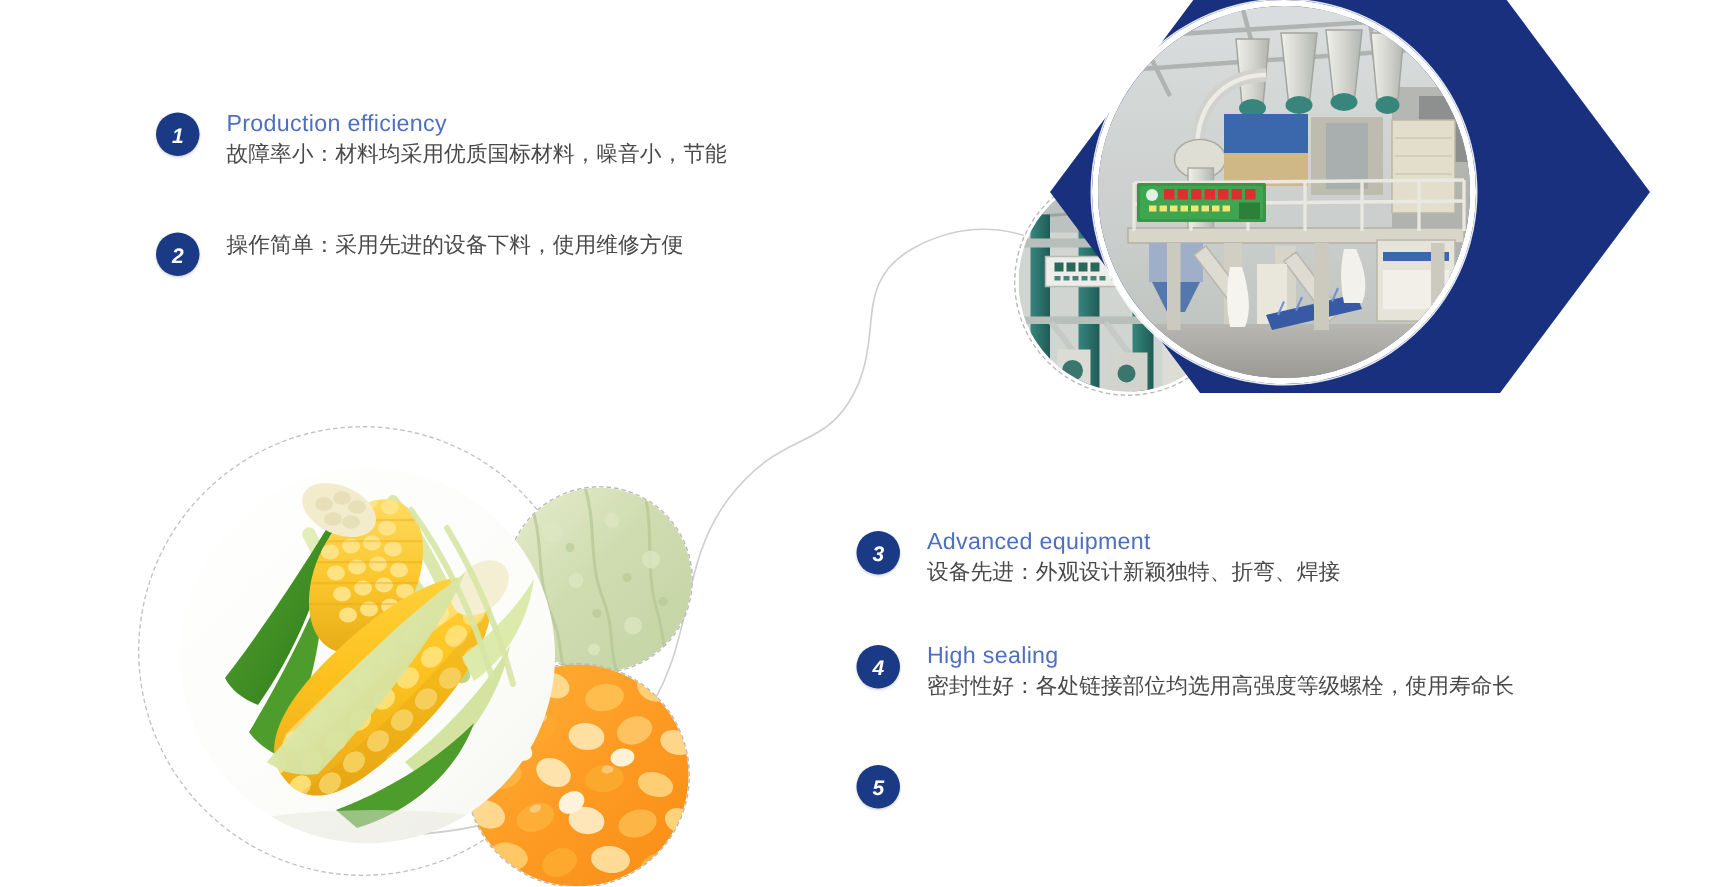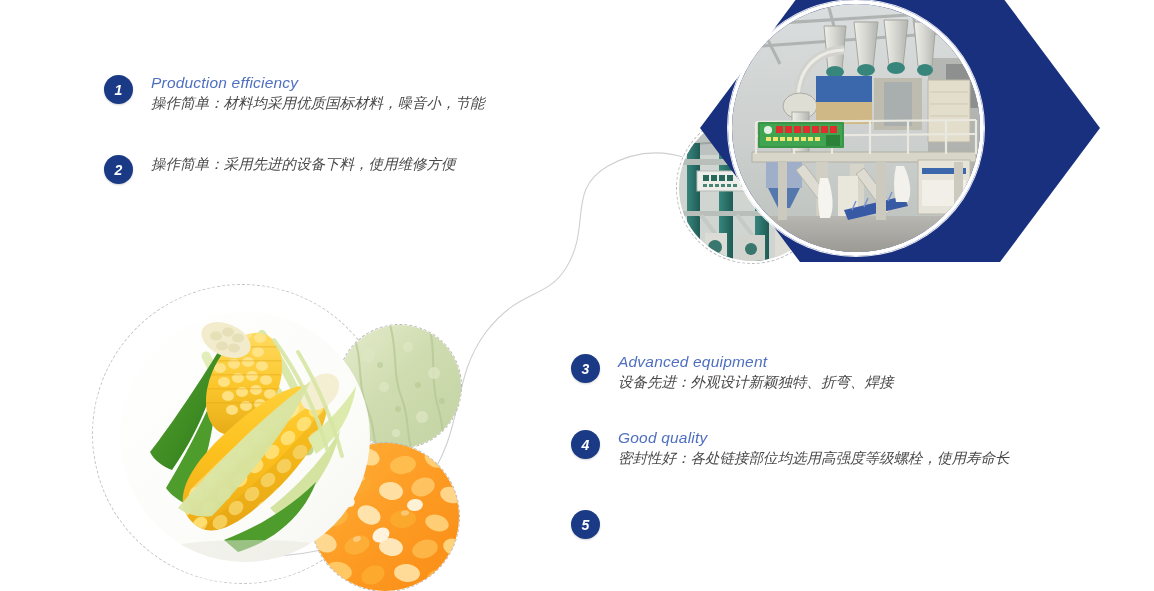--- a/index.html
+++ b/index.html
@@ -21,21 +21,21 @@
   .num-badge{
     width:29px;height:29px;border-radius:50%;
     background:#1a3a86;
     flex:0 0 29px;
     display:flex;align-items:center;justify-content:center;
     color:#ffffff;font-style:italic;font-weight:bold;font-size:14px;
     line-height:1;
     box-shadow:0 1px 2px rgba(0,0,0,.18);
     margin-top:2px;
   }
-  .feature-text{margin-left:18px;font-style:italic;}
+  .feature-text{margin-left:18px;}
   .feature-title{
     color:#4e6fc0;font-size:15.5px;letter-spacing:.2px;
     line-height:19px;white-space:nowrap;
   }
   .feature-desc{
     color:#494949;font-size:14.5px;
     line-height:21px;white-space:nowrap;margin-top:1px;
   }
 
   
@@ -549,21 +549,21 @@
 
         <ellipse cx="130" cy="242" rx="96" ry="14" fill="#e7e7de" opacity=".5"></ellipse>
       </svg>
     </div>
   </div>
 
   <div class="feature" style="left:104px; top:73px;">
     <div class="num-badge">1</div>
     <div class="feature-text">
       <div class="feature-title">Production efficiency</div>
-      <div class="feature-desc">操作简单：材料均采用优质国标材料，噪音小，节能</div>
+      <div class="feature-desc">故障率小：材料均采用优质国标材料，噪音小，节能</div>
     </div>
   </div>
 
   <div class="feature" style="left:104px; top:153px;">
     <div class="num-badge">2</div>
     <div class="feature-text">
       <div class="feature-desc">操作简单：采用先进的设备下料，使用维修方便</div>
     </div>
   </div>
 
@@ -571,21 +571,21 @@
     <div class="num-badge">3</div>
     <div class="feature-text">
       <div class="feature-title">Advanced equipment</div>
       <div class="feature-desc">设备先进：外观设计新颖独特、折弯、焊接</div>
     </div>
   </div>
 
   <div class="feature" style="left:571px; top:428px;">
     <div class="num-badge">4</div>
     <div class="feature-text">
-      <div class="feature-title">Good quality</div>
+      <div class="feature-title">High sealing</div>
       <div class="feature-desc">密封性好：各处链接部位均选用高强度等级螺栓，使用寿命长</div>
     </div>
   </div>
 
   <div class="feature" style="left:571px; top:508px;">
     <div class="num-badge">5</div>
   </div>
 
 </div>
 

